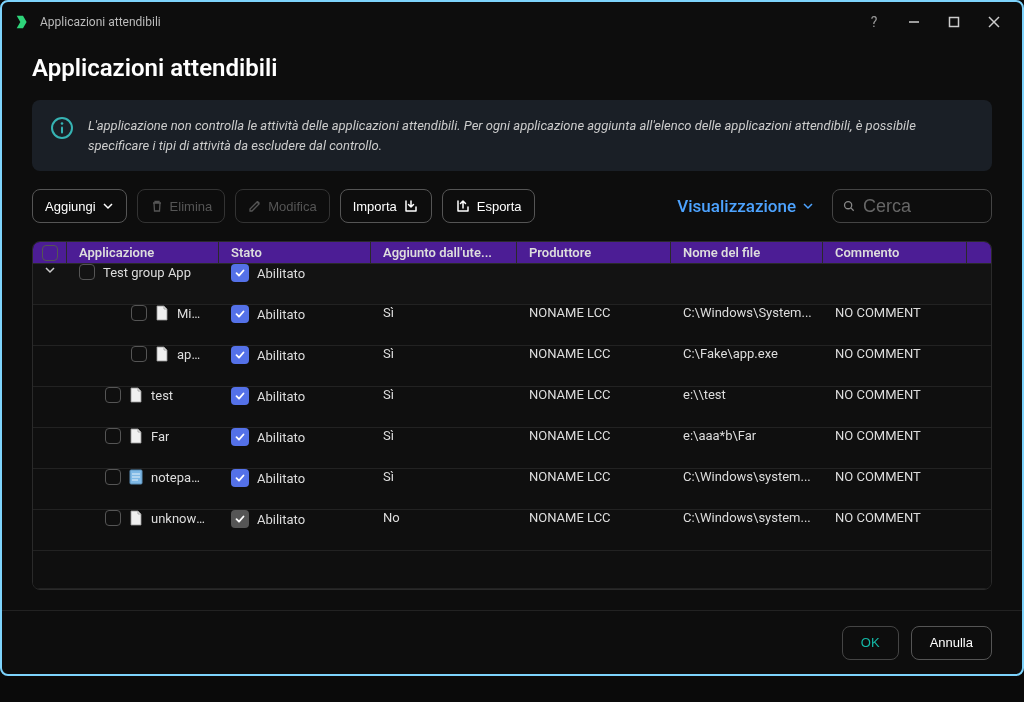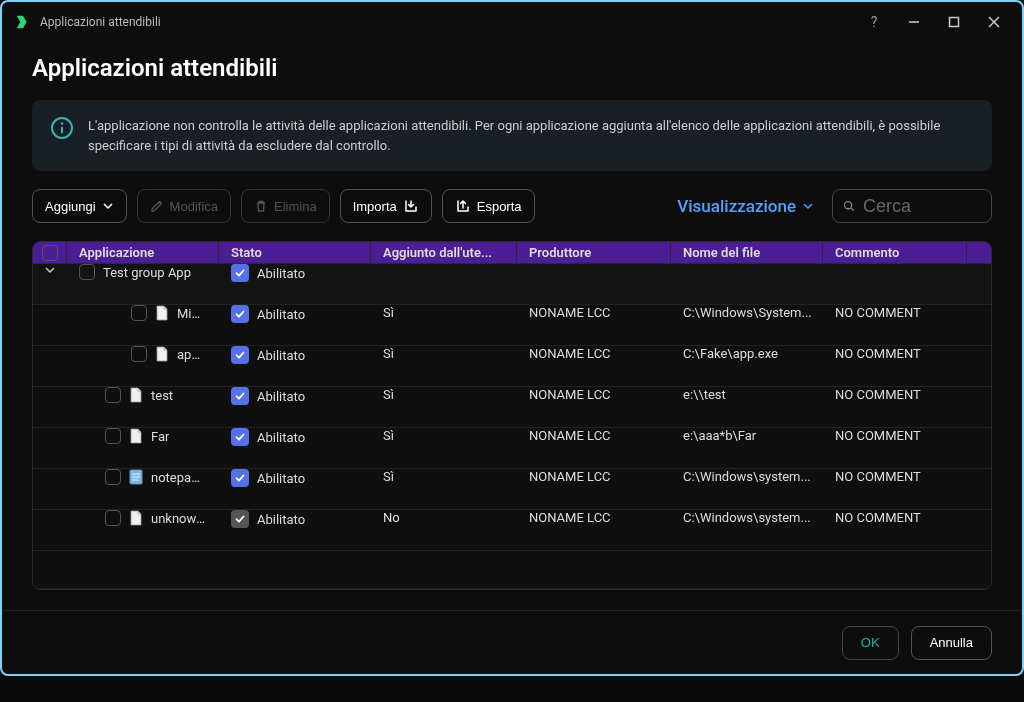--- a/index.html
+++ b/index.html
@@ -10,21 +10,21 @@
 .titlebar { height: 40px; display: flex; align-items: center; padding: 0 12px; gap: 8px; }
 .app-icon { width: 18px; height: 18px; display: flex; align-items: center; justify-content: center; }
 .titlebar-text { font-size: 12px; color: #bbb; flex: 1; }
 .titlebar-controls { display: flex; gap: 8px; align-items: center; }
 .titlebar-btn { width: 32px; height: 32px; display: flex; align-items: center; justify-content: center; color: #ccc; cursor: pointer; }
 .help-btn { color: #999; font-size: 14px; }
 
 .content { padding: 12px 30px 20px 30px; flex: 1; display: flex; flex-direction: column; overflow: hidden; }
 .page-title { font-size: 24px; font-weight: 600; margin-bottom: 18px; color: #fff; }
 
-.info-panel { background: #1a1f26; border-radius: 8px; padding: 16px 18px; display: flex; gap: 14px; align-items: flex-start; margin-bottom: 18px; }
+.info-panel { background: #1a1f26; border-radius: 8px; padding: 16px 18px; display: flex; gap: 14px; align-items: flex-start; margin-bottom: 18px; font-style: italic; }
 .info-icon { width: 24px; height: 24px; flex-shrink: 0; }
 .info-text { font-size: 13px; line-height: 1.5; color: #ccc; }
 
 .toolbar { display: flex; gap: 10px; align-items: center; margin-bottom: 18px; }
 .btn { height: 34px; padding: 0 12px; border-radius: 8px; border: 1px solid #444; background: transparent; color: #fff; font-size: 13px; display: inline-flex; align-items: center; gap: 6px; cursor: pointer; font-weight: 500; }
 .btn.primary-outline { border-color: #555; }
 .btn.disabled { color: #555; border-color: #333; cursor: default; }
 .toolbar-spacer { flex: 1; }
 .view-link { color: #4da3ff; font-size: 17px; font-weight: 500; display: inline-flex; align-items: center; gap: 6px; cursor: pointer; margin-right: 8px; }
 .search-box { height: 34px; width: 160px; border: 1px solid #444; border-radius: 8px; display: flex; align-items: center; padding: 0 10px; gap: 8px; }
@@ -115,29 +115,29 @@
 
     <div class="toolbar">
       <button class="btn primary-outline">
         <span>Aggiungi</span>
         <svg width="12" height="12" viewBox="0 0 12 12">
             <path d="M2 4 L6 8 L10 4" fill="none" stroke="#fff" stroke-width="1.5"></path>
           </svg>
       </button>
       <button class="btn disabled">
         <svg width="14" height="14" viewBox="0 0 14 14">
-            <path d="M2 12 L2 10 L9 3 L11 5 L4 12 Z M9.5 2.5 L11.5 4.5" stroke="#555" stroke-width="1.3" fill="none"></path>
-          </svg>
-        <span>Modifica</span>
+            <path d="M3 4 L11 4 M5 4 L5 2.5 L9 2.5 L9 4 M4 4 L4.5 12 L9.5 12 L10 4" stroke="#555" stroke-width="1.3" fill="none"></path>
+          </svg>
+        <span>Elimina</span>
       </button>
       <button class="btn disabled">
         <svg width="14" height="14" viewBox="0 0 14 14">
-            <path d="M3 4 L11 4 M5 4 L5 2.5 L9 2.5 L9 4 M4 4 L4.5 12 L9.5 12 L10 4" stroke="#555" stroke-width="1.3" fill="none"></path>
-          </svg>
-        <span>Elimina</span>
+            <path d="M2 12 L2 10 L9 3 L11 5 L4 12 Z M9.5 2.5 L11.5 4.5" stroke="#555" stroke-width="1.3" fill="none"></path>
+          </svg>
+        <span>Modifica</span>
       </button>
       <button class="btn primary-outline">
         <span>Importa</span>
         <svg width="16" height="16" viewBox="0 0 16 16">
             <path d="M3 3 L3 13 L13 13 L13 9 M8 3 L8 9 M5.5 6.5 L8 9 L10.5 6.5" stroke="#fff" stroke-width="1.5" fill="none" stroke-linecap="round" stroke-linejoin="round"></path>
           </svg>
       </button>
       <button class="btn primary-outline">
         <svg width="16" height="16" viewBox="0 0 16 16">
             <path d="M3 3 L3 13 L13 13 L13 9 M8 10 L8 3 M5.5 5.5 L8 3 L10.5 5.5" stroke="#fff" stroke-width="1.5" fill="none" stroke-linecap="round" stroke-linejoin="round"></path>

